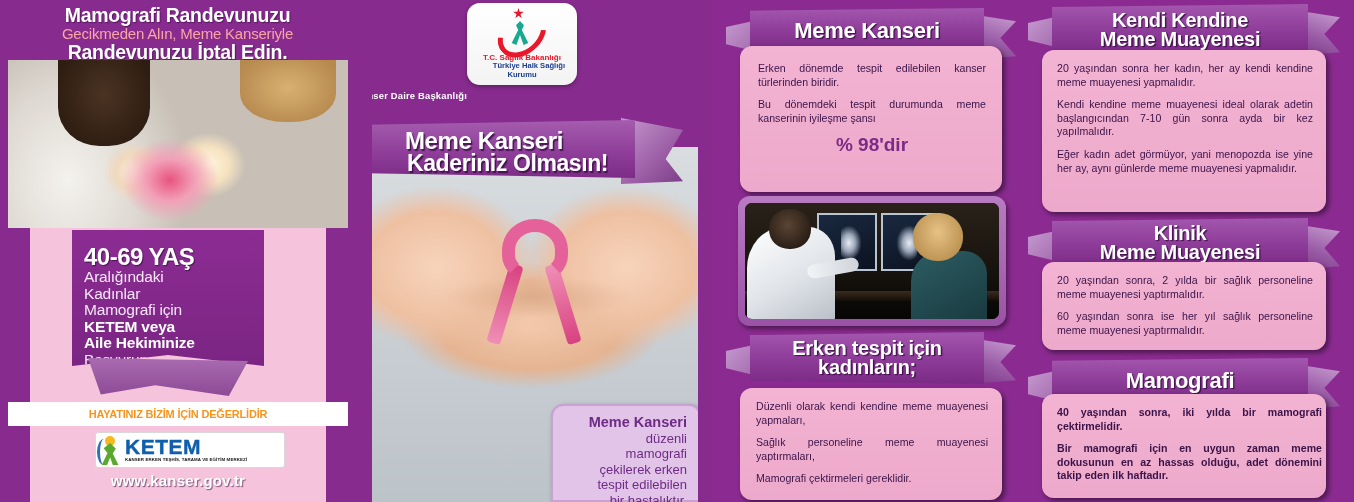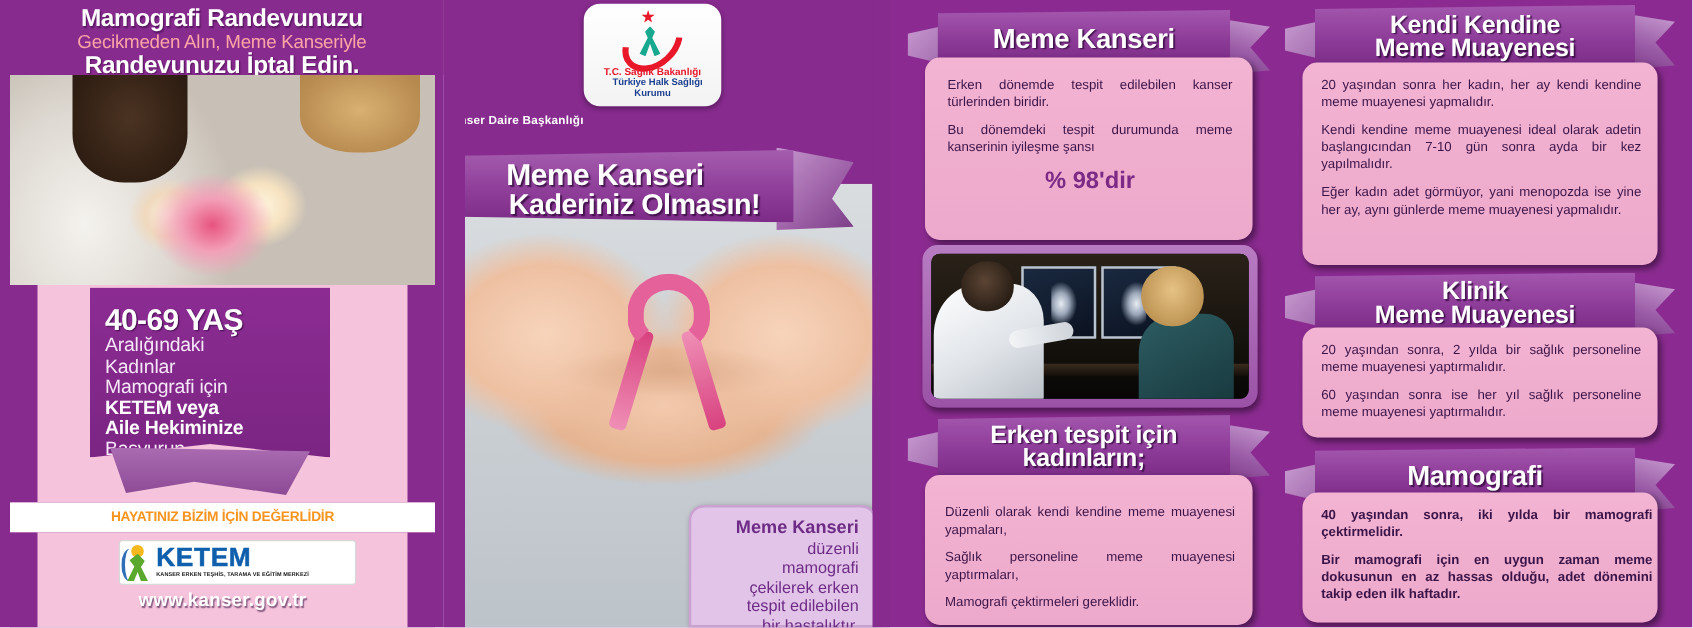--- a/index.html
+++ b/index.html
@@ -102,21 +102,21 @@
     border:5px solid #e8172a; border-radius:50%; border-top-color:transparent;
     border-right-color:transparent; transform:rotate(-42deg); }
   #mohlogo .star { position:absolute; left:46px; top:5px; width:11px; height:11px;
     background:#e8172a;
     clip-path:polygon(50% 0, 61% 35%, 98% 35%, 68% 57%, 79% 91%, 50% 70%, 21% 91%, 32% 57%, 2% 35%, 39% 35%); }
   #mohlogo .person { position:absolute; left:44px; top:18px; width:18px; height:24px;
     background:#17a890;
     clip-path:polygon(50% 0, 72% 18%, 60% 38%, 96% 92%, 70% 100%, 50% 58%, 30% 100%, 4% 92%, 40% 38%, 28% 18%); }
   #mohlogo .t1 { position:absolute; left:0; top:50px; width:110px; text-align:center;
     color:#e8172a; font-size:8px; font-weight:bold; line-height:9px; }
-  #mohlogo .t2 { position:absolute; left:12px; top:59px; width:94px; text-align:center;
+  #mohlogo .t2 { position:absolute; left:4px; top:59px; width:94px; text-align:right;
     color:#1b3f8f; font-size:7.6px; font-weight:bold; line-height:8.6px; }
   #mohlogo .t3 { position:absolute; left:0; top:68px; width:110px; text-align:center;
     color:#1b3f8f; font-size:7.6px; font-weight:bold; line-height:8.6px; }
   #moh-caption { position:absolute; left:0; top:90px; width:357px; 
     color:#ffffff; font-size:9.4px; font-weight:bold; letter-spacing:0.2px; z-index:5; }
 
   
   #mid-photo { position:absolute; left:17px; top:147px; width:326px; height:355px; overflow:hidden; }
   #mid-photo .bg { position:absolute; inset:0;
     background:linear-gradient(180deg,#d9dde0 0%, #c9ced3 55%, #bcc3c9 100%); }
@@ -204,21 +204,21 @@
   #card-kl .hdr span { font-size:20px; }
   #card-kl .body { top:44px; padding:12px 13px 8px 15px; }
 
   #card-mg   { left:316px; top:358px; width:312px; height:140px; }
   #card-mg .hdr span { font-size:22px; }
   #card-mg .body { top:36px; padding:12px 4px 8px 15px;font-weight:bold; }
 
   #card-et   { left:14px;  top:332px; width:290px; height:168px; }
   #card-et .hdr { height:52px; }
   #card-et .hdr span { font-size:20px; }
-  #card-et .body { top:48px; padding:24px 14px 8px 16px; }
+  #card-et .body { top:56px; padding:12px 14px 8px 16px; }
 
   
   #photo-card { position:absolute; left:26px; top:196px; width:268px; height:130px;
     background:linear-gradient(180deg,#b87cc2 0%, #9a52a6 100%);
     border-radius:12px; padding:7px; box-shadow:2px 3px 5px rgba(0,0,0,.45); }
   #photo-card .inner { position:absolute; inset:7px; border-radius:7px; overflow:hidden;
     background:#0a0a10; }
   #photo-card .room { position:absolute; inset:0;
     background:linear-gradient(180deg,#2a2219 0%, #16120d 60%, #070605 100%); }
   #photo-card .mon1 { position:absolute; left:72px; top:10px; width:60px; height:58px;

